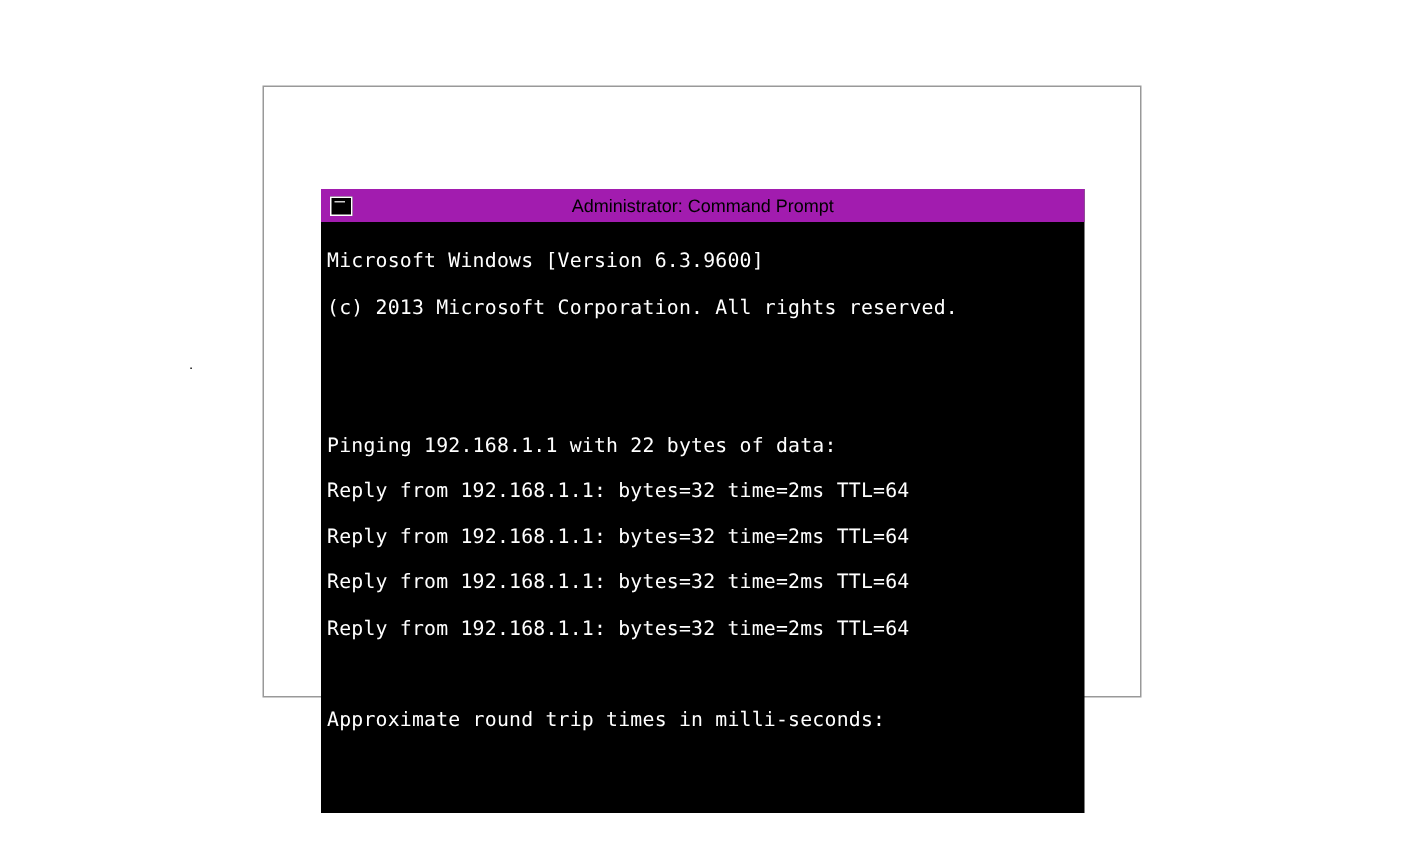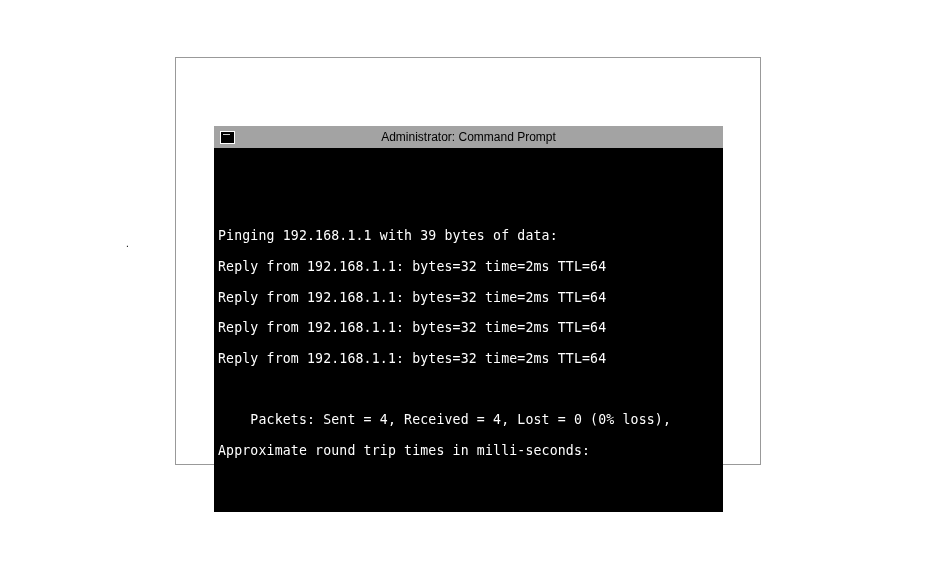--- a/index.html
+++ b/index.html
@@ -22,21 +22,21 @@
     }
     .cmd-window {
       position: absolute;
       left: 38px;
       top: 68px;
       width: 509px;
       background: #000;
     }
     .titlebar {
       height: 22px;
-      background: #a3a3a3;
+      background: #a21caf;
       display: flex;
       align-items: center;
       position: relative;
     }
     .titlebar-icon {
       width: 13px;
       height: 11px;
       margin-left: 6px;
       background: #000;
       border: 1px solid #fff;
@@ -82,26 +82,27 @@
 <body>
 
 <div class="outer-frame">
   <span class="dot">.</span>
   <div class="cmd-window">
     <div class="titlebar">
       <div class="titlebar-icon"></div>
       <div class="titlebar-title">Administrator: Command Prompt</div>
     </div>
     <div class="terminal">
+<div>Microsoft Windows [Version 6.3.9600]</div>
+<div>(c) 2013 Microsoft Corporation. All rights reserved.</div>
 <div class="blank"></div>
 <div class="blank"></div>
-<div>Pinging 192.168.1.1 with 39 bytes of data:</div>
+<div>Pinging 192.168.1.1 with 22 bytes of data:</div>
 <div>Reply from 192.168.1.1: bytes=32 time=2ms TTL=64</div>
 <div>Reply from 192.168.1.1: bytes=32 time=2ms TTL=64</div>
 <div>Reply from 192.168.1.1: bytes=32 time=2ms TTL=64</div>
 <div>Reply from 192.168.1.1: bytes=32 time=2ms TTL=64</div>
 <div class="blank"></div>
-<div>    Packets: Sent = 4, Received = 4, Lost = 0 (0% loss),</div>
 <div>Approximate round trip times in milli-seconds:</div>
 
     </div>
   </div>
 </div>
 
 </body></html>

